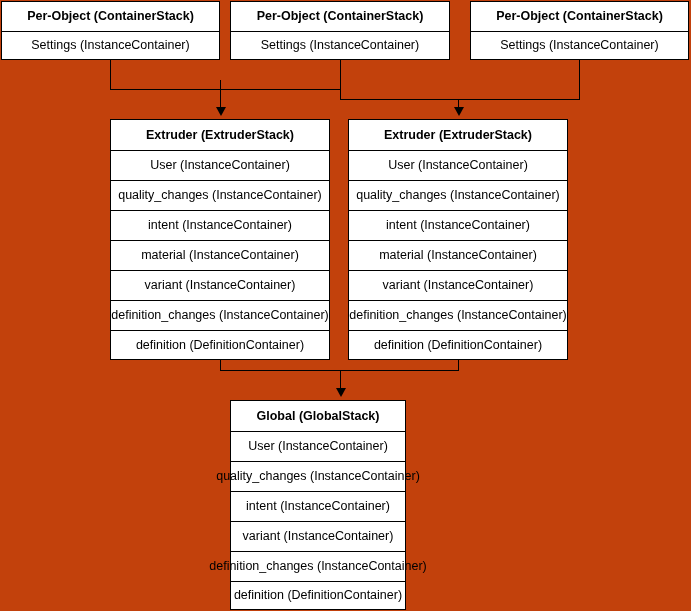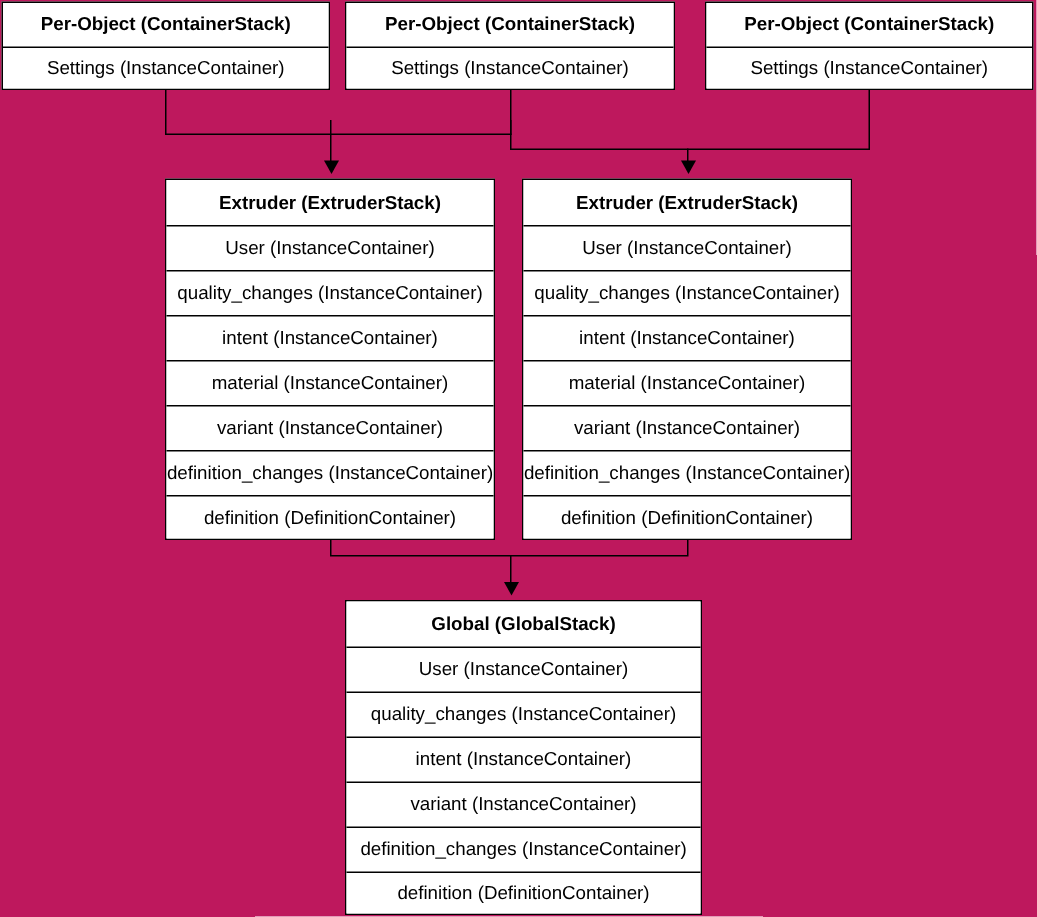--- a/index.html
+++ b/index.html
@@ -8,21 +8,21 @@
     background: #ffffff;
   }
   body {
     font-family: "Liberation Sans", sans-serif;
     -webkit-font-smoothing: antialiased;
   }
   #canvas {
     position: relative;
     width: 691px;
     height: 611px;
-    background: #be185d;
+    background: #c2410c;
     overflow: hidden;
   }
   .node {
     position: absolute;
     box-sizing: border-box;
     border: 1px solid #000000;
     background: #ffffff;
     display: flex;
     flex-direction: column;
     z-index: 2;
@@ -125,21 +125,21 @@
     <div class="row header" style="height:30px;">Extruder (ExtruderStack)</div>
     <div class="row sep" style="height:30px;">User (InstanceContainer)</div>
     <div class="row sep" style="height:30px;">quality_changes (InstanceContainer)</div>
     <div class="row sep" style="height:30px;">intent (InstanceContainer)</div>
     <div class="row sep" style="height:30px;">material (InstanceContainer)</div>
     <div class="row sep" style="height:30px;">variant (InstanceContainer)</div>
     <div class="row sep" style="height:30px;">definition_changes (InstanceContainer)</div>
     <div class="row sep" style="height:29px;">definition (DefinitionContainer)</div>
   </div>
 
-  <div class="node" style="left:230px; top:400px; width:238px; height:210px;">
+  <div class="node" style="left:230px; top:400px; width:176px; height:210px;">
     <div class="row header" style="height:30px;">Global (GlobalStack)</div>
     <div class="row sep" style="height:30px;">User (InstanceContainer)</div>
     <div class="row sep" style="height:30px;">quality_changes (InstanceContainer)</div>
     <div class="row sep" style="height:30px;">intent (InstanceContainer)</div>
     <div class="row sep" style="height:30px;">variant (InstanceContainer)</div>
     <div class="row sep" style="height:30px;">definition_changes (InstanceContainer)</div>
     <div class="row sep" style="height:28px;">definition (DefinitionContainer)</div>
   </div>
 
 </div>

